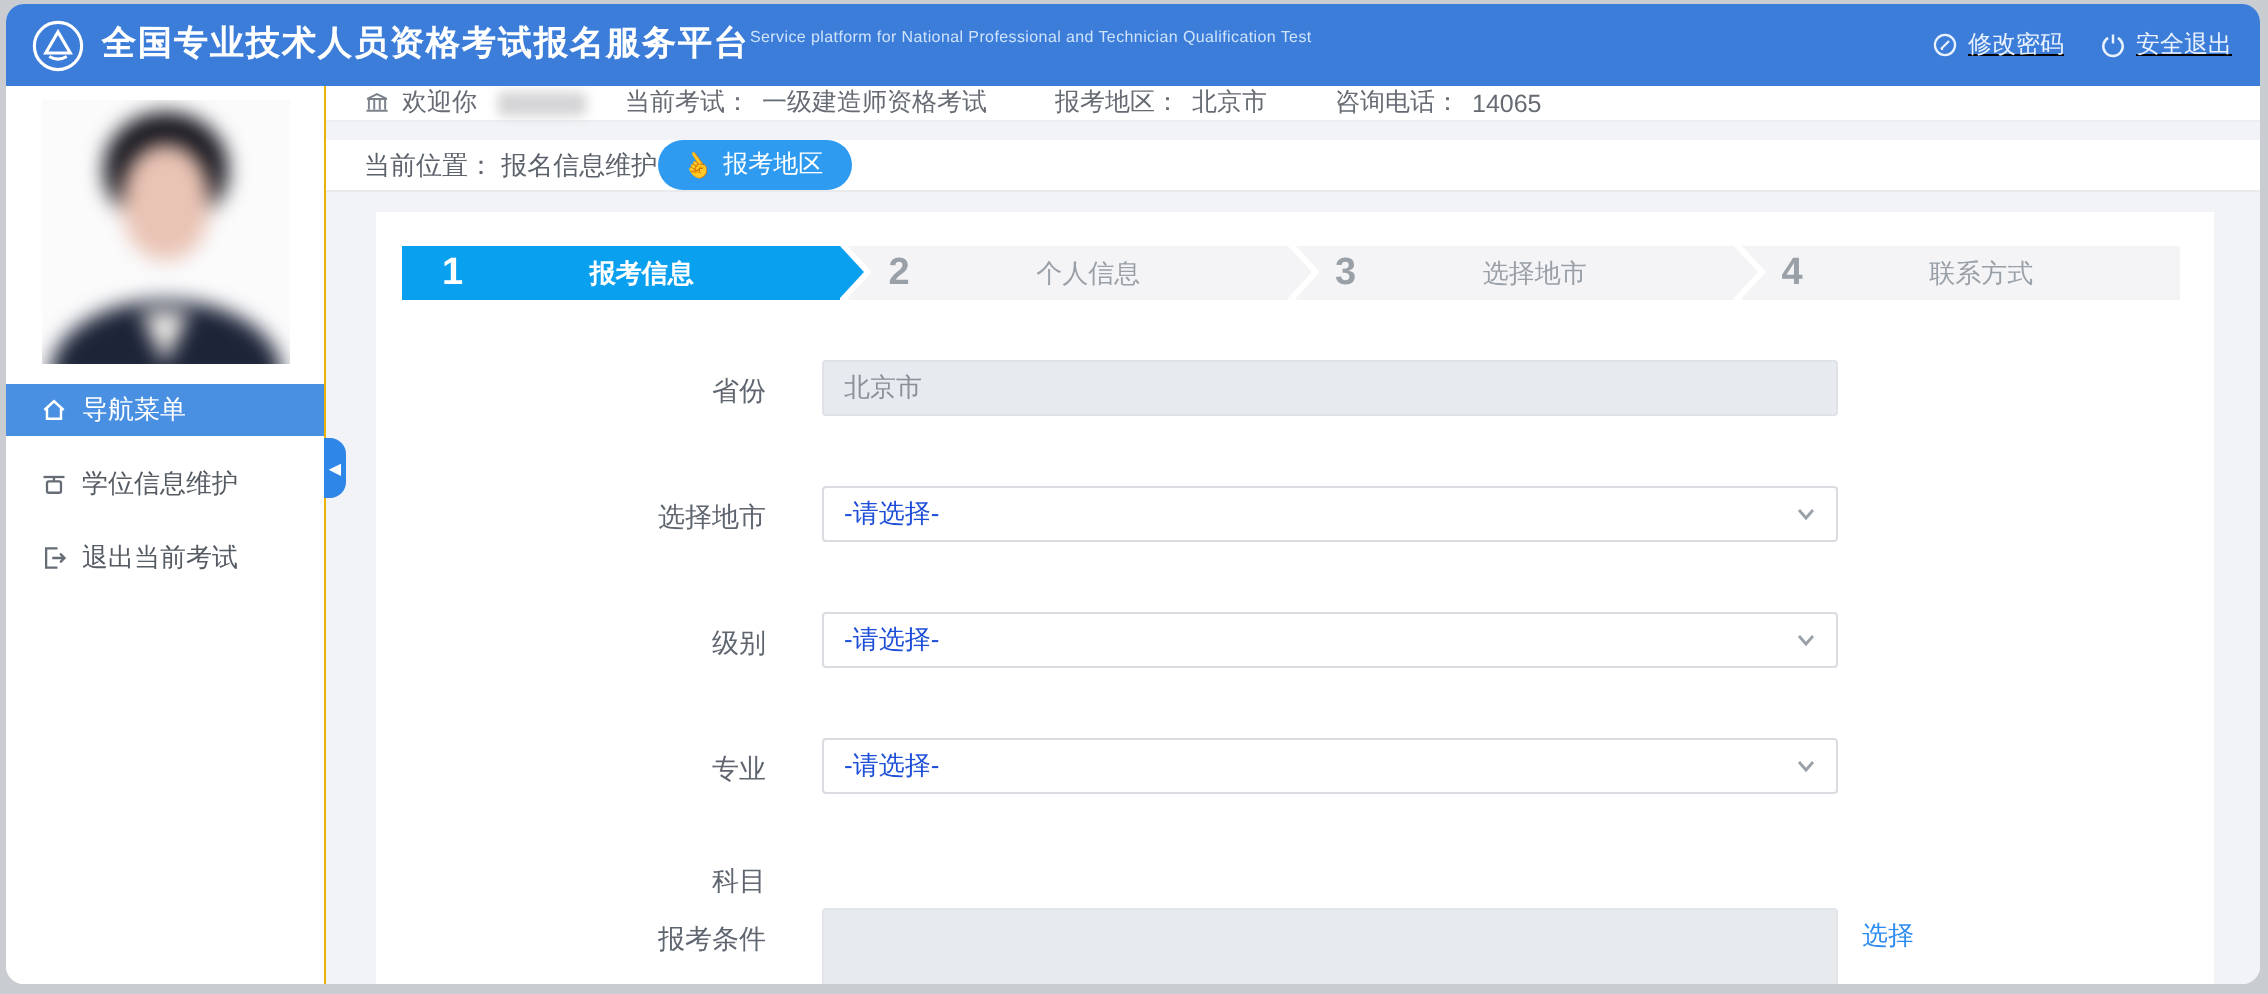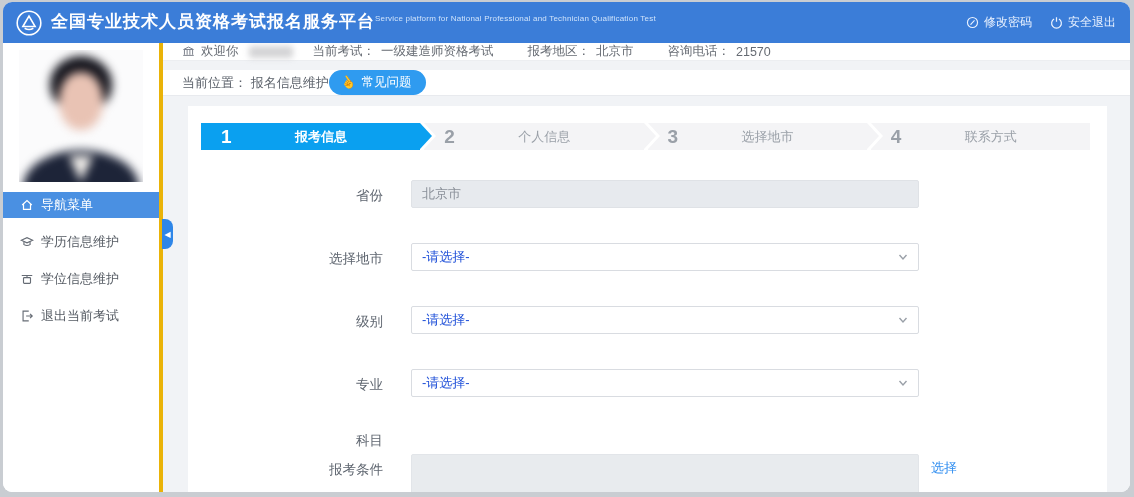--- a/index.html
+++ b/index.html
@@ -7,29 +7,29 @@
   body { background:#c9cdd2; font-family:"Liberation Sans","DejaVu Sans",sans-serif; position:relative; overflow:hidden; }
   .app { position:absolute; left:3px; top:2px; width:1127px; height:490px; border-radius:9px; overflow:hidden; background:#ffffff; }
 
   
   .topbar { height:41px; background:#3b7dd8; display:flex; align-items:center; justify-content:space-between; padding:0 14px 0 12px; }
   .brand { display:flex; align-items:center; gap:8px; }
   .brand-logo { width:28px; height:28px; flex:0 0 auto; }
   .brand-txt { display:flex; line-height:1.1; }
   .brand-title { color:#ffffff; font-size:17px; font-weight:bold; letter-spacing:1px; }
   .brand-sub { color:#cfe3fb; font-size:8px; margin-top:2px; letter-spacing:.2px; }
-  .top-actions { display:flex; align-items:center; gap:18px; }
+  .top-actions { display:flex; align-items:center; gap:18px;text-decoration:underline; }
   .top-link { display:flex; align-items:center; gap:5px; color:#eaf2ff; font-size:12px; cursor:pointer; }
   .top-link svg { width:13px; height:13px; }
 
   
   .bodyrow { display:flex; height:449px; position:relative; }
 
   
-  .sidebar { width:160px; background:#ffffff; border-right:4px solid #eab308; position:relative; flex:0 0 auto; }
+  .sidebar { width:160px; background:#ffffff; border-right:1px solid #eab308; position:relative; flex:0 0 auto; }
   .photo { width:124px; height:132px; margin:7px auto 10px auto; background:#fbfbfc; overflow:hidden; position:relative; }
   .photo-blur { position:absolute; inset:0; filter:blur(5px); }
   .hair { position:absolute; left:31px; top:6px; width:62px; height:56px; background:#15151d; border-radius:50% 50% 46% 46%; }
   .face { position:absolute; left:40px; top:22px; width:44px; height:58px; background:#e9c3b4; border-radius:48%; }
   .suit { position:absolute; left:4px; bottom:-10px; width:116px; height:42px; background:#1d2438; border-radius:50% 50% 0 0 / 90% 90% 0 0; }
   .collar { position:absolute; left:50px; bottom:0; width:24px; height:26px; background:#f5f2ee; clip-path:polygon(50% 100%, 0 0, 100% 0); }
   .menu { display:flex; flex-direction:column; }
   .menu-item { display:flex; align-items:center; gap:7px; height:26px; padding-left:17px; font-size:13px; color:#555b63; cursor:pointer; margin-bottom:11px; }
   .menu-item svg { width:14px; height:14px; stroke:#666c75; }
   .menu-item.active { background:#4a90e2; color:#ffffff; margin-bottom:11px; }
@@ -124,27 +124,20 @@
       </div>
       <div class="menu">
         <div class="menu-item active">
           <svg viewBox="0 0 16 16" fill="none" stroke-width="1.4">
             <path d="M2.5 8 L8 3 L13.5 8 M4 7.2 V13 H12 V7.2"></path>
           </svg>
           <span>导航菜单</span>
         </div>
         <div class="menu-item">
           <svg viewBox="0 0 16 16" fill="none" stroke-width="1.3">
-            <path d="M1.5 6 L8 3 L14.5 6 L8 9 Z"></path>
-            <path d="M4.5 7.8 V11 Q8 13 11.5 11 V7.8"></path>
-          </svg>
-          <span>学历信息维护</span>
-        </div>
-        <div class="menu-item">
-          <svg viewBox="0 0 16 16" fill="none" stroke-width="1.3">
             <line x1="2" y1="4" x2="14" y2="4"></line>
             <line x1="8" y1="4" x2="8" y2="6.5"></line>
             <rect x="4" y="6.5" width="8" height="6.5" rx="1"></rect>
           </svg>
           <span>学位信息维护</span>
         </div>
         <div class="menu-item">
           <svg viewBox="0 0 16 16" fill="none" stroke-width="1.3">
             <path d="M10 2.5 H3.5 V13.5 H10"></path>
             <path d="M7 8 H14 M11.5 5.5 L14 8 L11.5 10.5"></path>
@@ -163,31 +156,31 @@
         </svg>
         <span>欢迎你</span>
         <span class="redacted"></span>
         <span>当前考试：</span>
         <span>一级建造师资格考试</span>
         <span class="wspace"></span>
         <span>报考地区：</span>
         <span>北京市</span>
         <span class="wspace"></span>
         <span>咨询电话：</span>
-        <span>21570</span>
+        <span>14065</span>
       </div>
 
       <div class="crumb-bar">
         <span>
           <span>当前位置：</span>
           <span>报名信息维护</span>
         </span>
         <button class="faq-btn">
           <span class="faq-hand">☝</span>
-          <span>常见问题</span>
+          <span>报考地区</span>
         </button>
       </div>
 
       <div class="card">
 
         <div class="stepper">
           <div class="step active">
             <span class="num">1</span>
             <span class="slabel">报考信息</span>
           </div>

